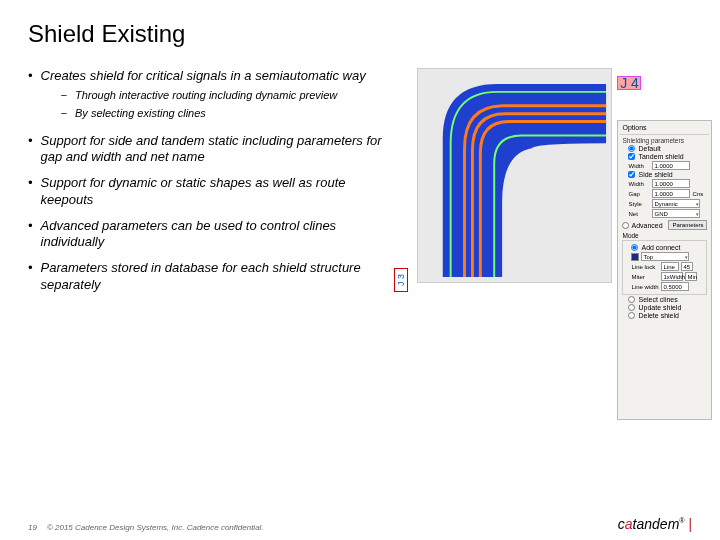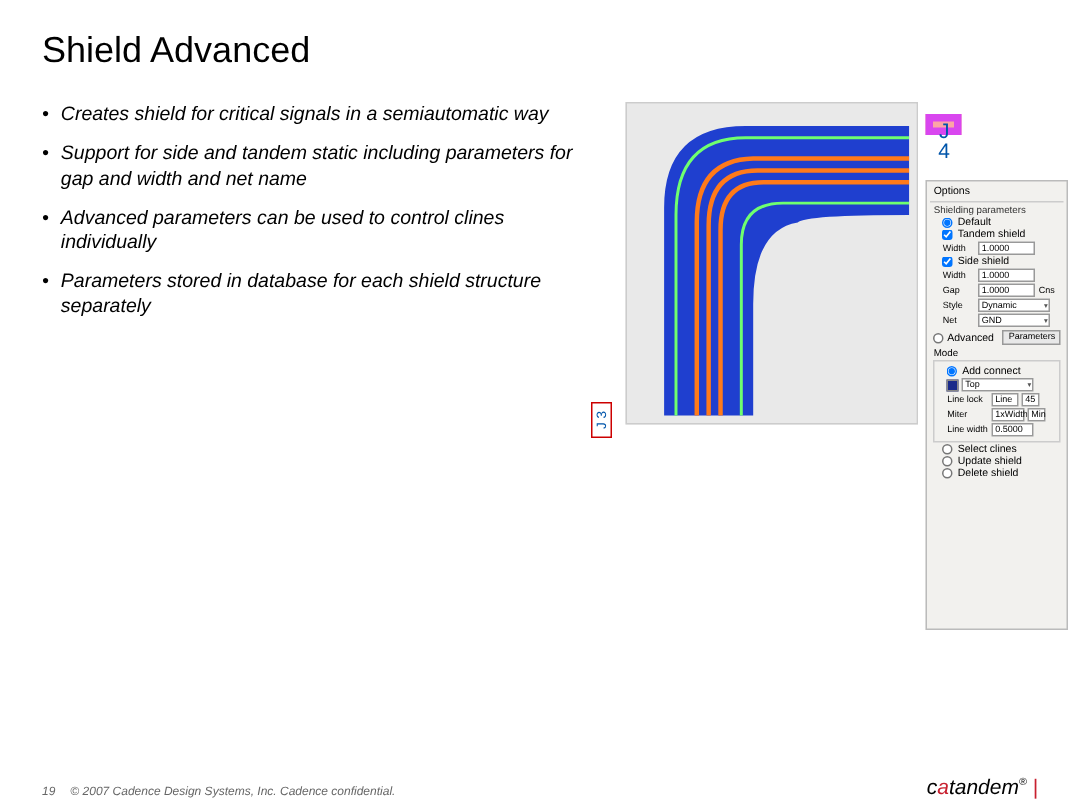--- a/index.html
+++ b/index.html
@@ -13,21 +13,21 @@
   ul.bullets > li { font-size: 13px; margin-bottom: 10px; line-height: 1.25; display: flex; font-style: italic; }
   ul.bullets > li::before { content: "•"; margin-right: 8px; font-size: 13px; }
   ul.sub { list-style: none; margin: 4px 0 0 20px; }
   ul.sub > li { font-size: 11px; font-weight: 400; margin-bottom: 3px; line-height: 1.3; display: flex; }
   ul.sub > li::before { content: "−"; margin-right: 8px; }
   ul.bullets > li > .txt { flex: 1; }
 
   
   .diagram { position: absolute; top: 0; left: 35px; width: 195px; height: 215px; background: #e9e9e9; border: 1px solid #ccc; }
   .diagram svg { width: 100%; height: 100%; }
-  .j4 { position: absolute; top: 8px; left: 235px; width: 24px; height: 14px; border: 5px solid #d946ef; font-size: 14px; text-align: center; line-height: 13px; color: #05a; background: #fca5a5; }
+  .j4 { position: absolute; top: 8px; left: 235px; width: 24px; height: 14px; border: 1px solid #d946ef; font-size: 14px; text-align: center; line-height: 13px; color: #05a; background: #fca5a5; }
   .j3 { position: absolute; top: 200px; left: 12px; width: 14px; height: 24px; border: 1px solid #c00; font-size: 9px; text-align: center; color: #05a; background: #fff; writing-mode: vertical-rl; transform: rotate(180deg); line-height: 13px; }
 
   
   .panel { position: absolute; top: 52px; left: 235px; width: 95px; height: 300px; background: #f2f1ee; border: 1px solid #bbb; font-size: 7px; padding: 2px 2px; }
   .panel .hdr { font-size: 7px; padding: 1px 2px 3px 2px; border-bottom: 1px solid #ccc; margin-bottom: 2px; }
   .panel .lbl { font-size: 6.5px; margin: 2px 0 1px 2px; color: #333; }
   .panel .row { display: flex; align-items: center; margin: 1px 0 1px 8px; gap: 3px; }
   .panel input[type="checkbox"], .panel input[type="radio"] { width: 7px; height: 7px; margin: 0; }
   .panel .field { display: flex; align-items: center; margin: 1px 0 1px 8px; gap: 2px; }
   .panel .field-lbl { width: 22px; font-size: 6px; }
@@ -46,31 +46,42 @@
   .footer .left-f { display: flex; align-items: baseline; }
   .logo { font-size: 14px; color: #000; letter-spacing: 0; font-weight: 400; }
   .logo .a-red { color: #c8202f; }
   .logo .bar { color: #c8202f; }
   .logo .reg { font-size: 7px; vertical-align: super; }
 </style>
 </head>
 <body>
 
 <div class="slide">
-  <h1 class="title">Shield Advanced</h1>
+  <h1 class="title">Shield Existing</h1>
 
   <div class="content">
     <div class="left">
       <ul class="bullets">
         <li>
             <span class="txt"><span>Creates shield for critical signals in a semiautomatic way</span>
+          <ul class="sub">
+            <li>
+                  <span>Through interactive routing including dynamic preview</span>
+                </li>
+            <li>
+                  <span>By selecting existing clines</span>
+                </li>
+          </ul>
         </span>
           </li>
         <li>
             <span class="txt">Support for side and tandem static including parameters for gap and width and net name</span>
+          </li>
+        <li>
+            <span class="txt">Support for dynamic or static shapes as well as route keepouts</span>
           </li>
         <li>
             <span class="txt">Advanced parameters can be used to control clines individually</span>
           </li>
         <li>
             <span class="txt"><span>Parameters stored in database for each shield structure separately</span>
         </span>
           </li>
       </ul>
     </div>
@@ -177,19 +188,19 @@
           <input type="radio" style="">
           <span>Delete shield</span>
         </div>
       </div>
     </div>
   </div>
 
   <div class="footer">
     <div class="left-f">
       <span class="pg">19</span>
-      <span class="cp">© 2007 Cadence Design Systems, Inc. Cadence confidential.</span>
+      <span class="cp">© 2015 Cadence Design Systems, Inc. Cadence confidential.</span>
     </div>
     <div class="logo">
       <span>c</span><span class="a-red">a</span><span>tandem</span><span class="reg">®</span><span class="bar"> |</span>
     </div>
   </div>
 </div>
 
 </body></html>

